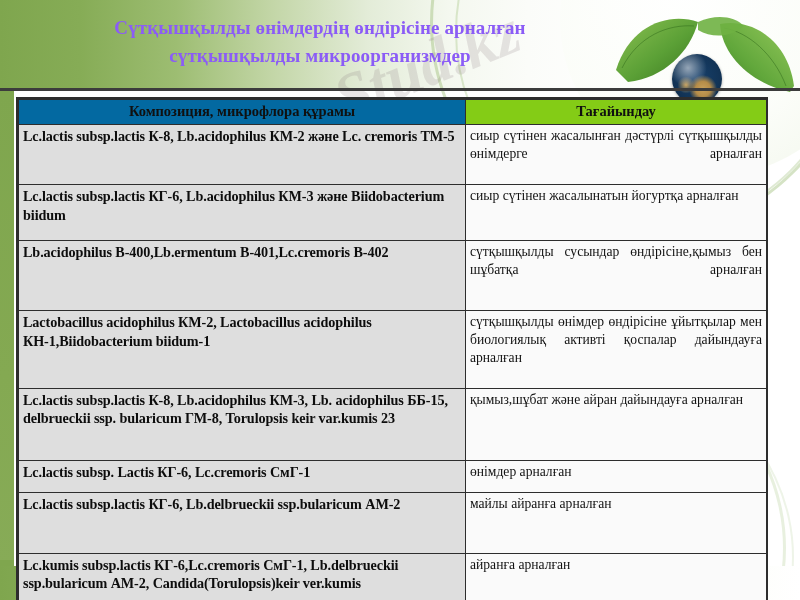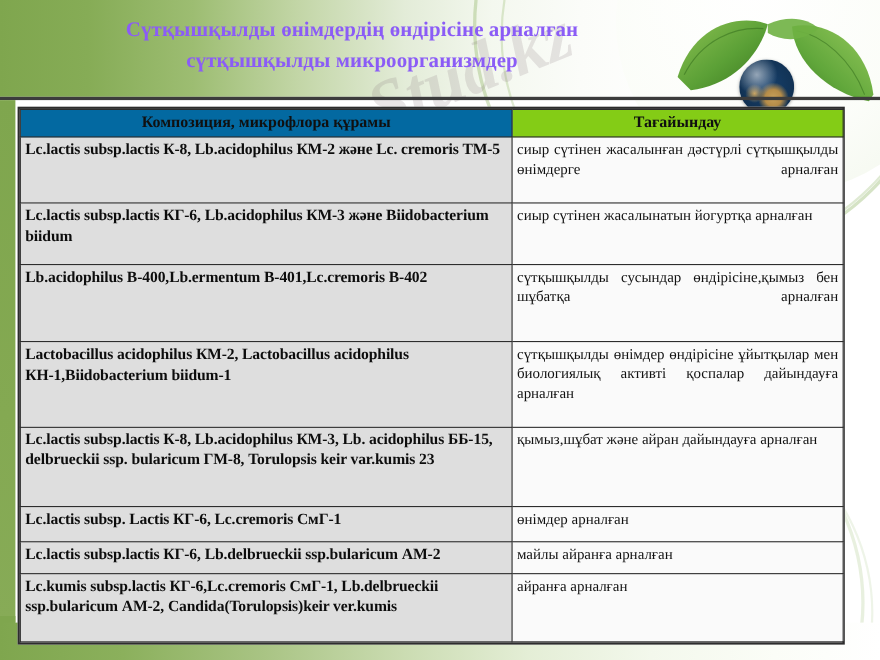--- a/index.html
+++ b/index.html
@@ -250,21 +250,21 @@
             <td class="use">
               <span>қымыз,шұбат және айран дайындауға арналған</span>
             </td>
           </tr>
           <tr style="height: 32px;">
             <td class="comp">Lc.lactis subsp. Lactis КГ-6, Lc.cremoris СмГ-1</td>
             <td class="use">
               <span>өнімдер арналған</span>
             </td>
           </tr>
-          <tr style="height: 29px;">
+          <tr style="height: 61px;">
             <td class="comp">Lc.lactis subsp.lactis КГ-6, Lb.delbrueckii ssp.bularicum АМ-2</td>
             <td class="use">
               <span>майлы айранға арналған</span>
             </td>
           </tr>
           <tr style="height: 62px;">
             <td class="comp">Lc.kumis subsp.lactis КГ-6,Lc.cremoris СмГ-1, Lb.delbrueckii ssp.bularicum АМ-2, Candida(Torulopsis)keir ver.kumis</td>
             <td class="use">
               <span>айранға арналған</span>
             </td>

